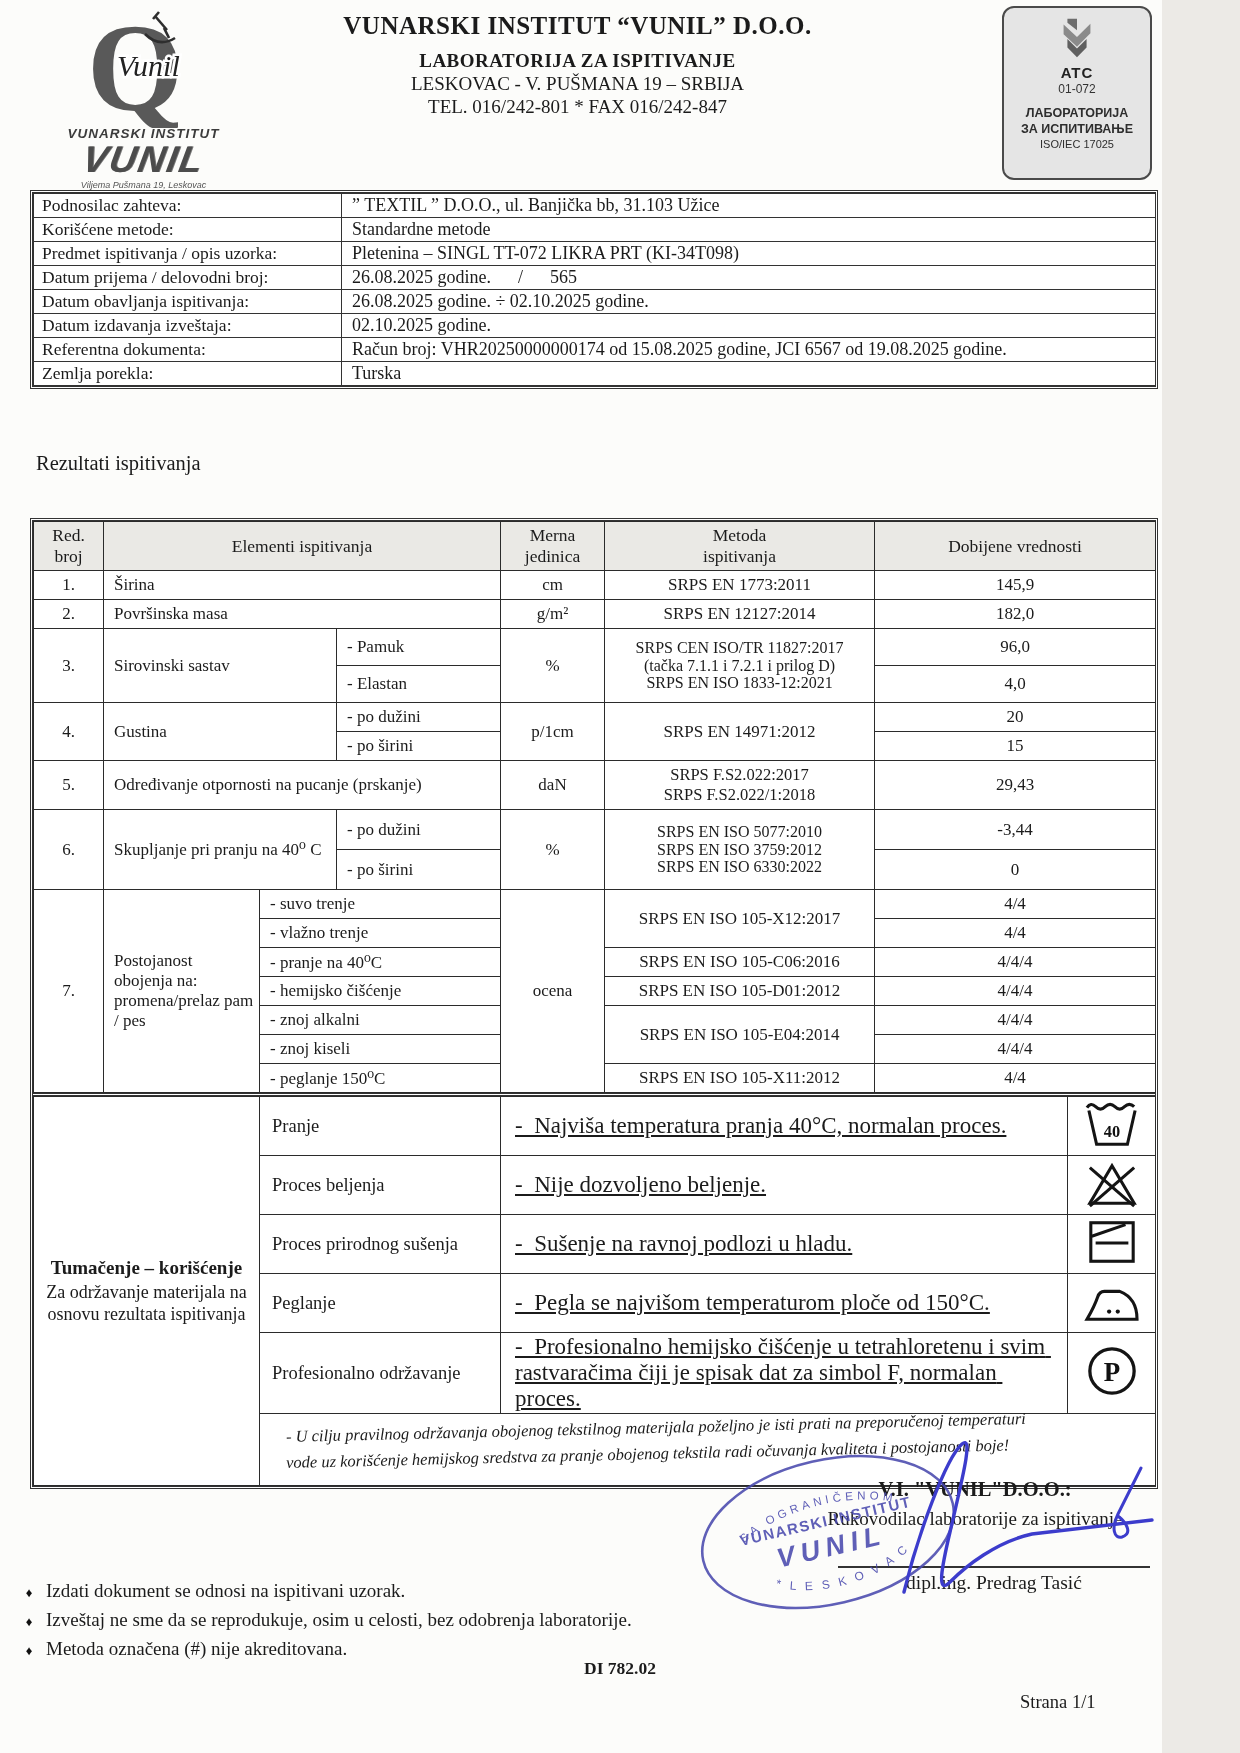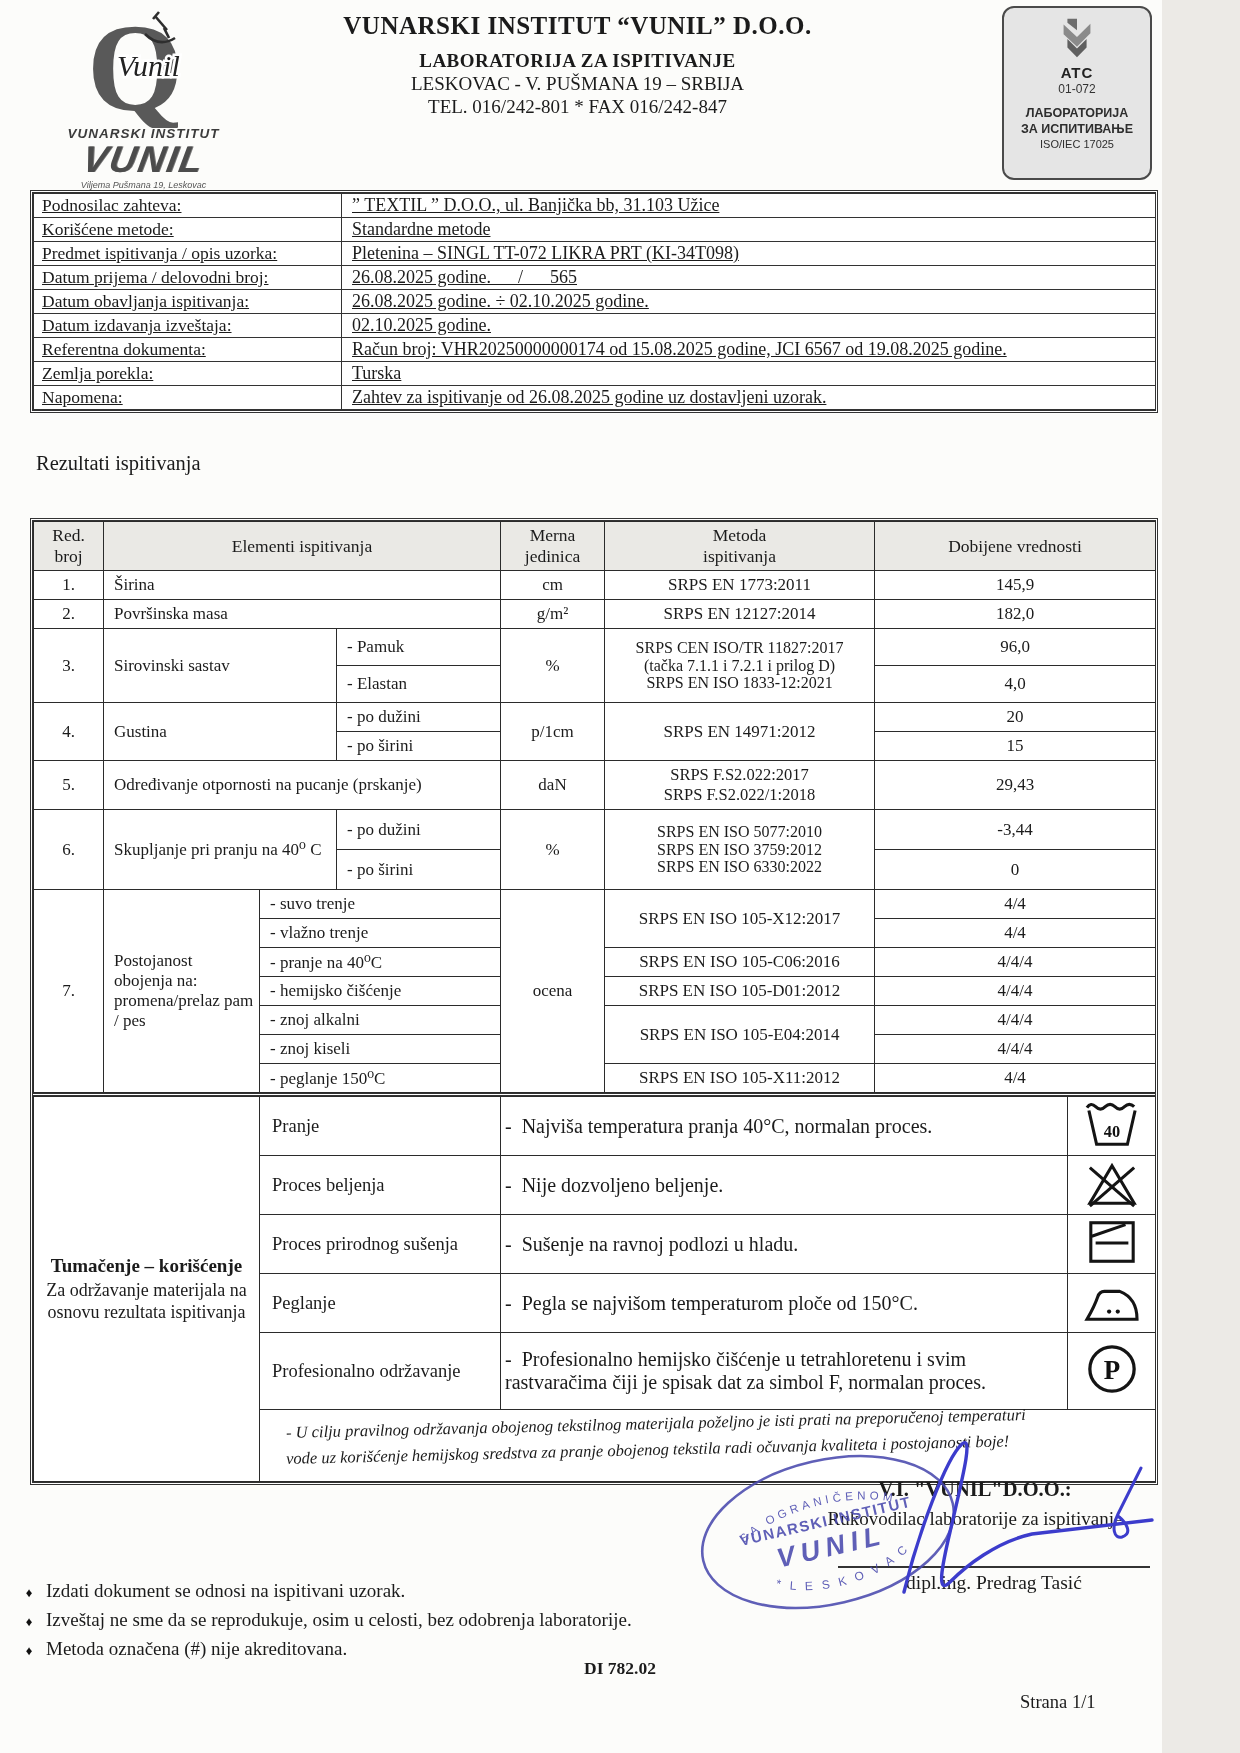--- a/index.html
+++ b/index.html
@@ -29,21 +29,21 @@
          border-radius:12px;background:#e5e5e5;text-align:center;font-family:"Liberation Sans",sans-serif;}
   .badge-acr{font-weight:bold;font-size:15px;letter-spacing:1px;margin-top:0px;color:#222;}
   .badge-num{font-size:12px;margin-top:1px;color:#333;}
   .badge-lab{font-weight:bold;font-size:12.5px;margin-top:10px;line-height:1.25;color:#2e2e2e;}
   .badge-iso{font-size:11px;margin-top:1px;color:#2e2e2e;}
 
   
   .info-wrap{position:absolute;left:30px;top:190px;width:1122px;border:3px double #333;background:#fff;}
   table{border-collapse:collapse;table-layout:fixed;}
   .it{width:100%;}
-  .it td{border:1.5px solid #333;font-size:17.5px;height:21px;padding:1px 6px 1px 8px;vertical-align:middle;text-decoration:underline;}
+  .it td{border:1.5px solid #333;font-size:17.5px;height:21px;padding:1px 6px 1px 8px;vertical-align:middle;}
   .it td.val{font-size:18px;white-space:pre-wrap;padding-left:10px;}
 
   .section-title{position:absolute;left:36px;top:452px;font-size:20.5px;}
 
   
   .res-wrap{position:absolute;left:30px;top:518px;width:1122px;border:3px double #333;background:#fff;}
   .rt{width:1122px;}
   .rt td{border:1.6px solid #2b2b2b;font-size:17px;padding:1px 4px;vertical-align:middle;height:26px;}
   .rt .c{text-align:center;}
   .rt .el{text-align:left;padding-left:10px;}
@@ -52,21 +52,21 @@
   .m3 div{line-height:1.1;font-size:16px;}
   .m2 div{line-height:1.2;font-size:16.5px;}
 
   .sep{border-top:3px double #333;height:0;}
   .ct{width:1122px;}
   .ct td{border:1.6px solid #2b2b2b;vertical-align:middle;}
   .ct .tum{text-align:center;padding:4px 8px;}
   .tum-b{font-weight:bold;font-size:19px;}
   .tum-r{font-size:18px;line-height:1.25;margin-top:2px;}
   .ct .cl{font-size:18.5px;padding-left:12px;height:56px;}
-  .ct .cd{font-size:20px;padding-left:4px;white-space:pre-wrap;}
+  .ct .cd{font-size:23px;padding-left:14px;white-space:pre-wrap;text-decoration:underline;}
   .ct .cs{text-align:center;}
   tr.h74 td{height:74px;}
   .note{padding:10px 8px 10px 26px;}
   .note div{font-style:italic;font-size:16.5px;white-space:nowrap;line-height:1.55;transform:rotate(-1.4deg);transform-origin:left center;}
 
   
   .sig-company{position:absolute;left:760px;top:1478px;width:430px;text-align:center;font-weight:bold;font-size:20.5px;}
   .sig-role{position:absolute;left:760px;top:1508px;width:430px;text-align:center;font-size:19px;}
   .sig-line{position:absolute;left:838px;top:1566px;width:312px;border-top:2px solid #333;}
   .sig-name{position:absolute;left:838px;top:1572px;width:312px;text-align:center;font-size:19.5px;}
@@ -159,24 +159,20 @@
             <td>Datum izdavanja izveštaja:</td>
             <td class="val">02.10.2025 godine.</td>
           </tr>
       <tr>
             <td>Referentna dokumenta:</td>
             <td class="val">Račun broj: VHR20250000000174 od 15.08.2025 godine, JCI 6567 od 19.08.2025 godine.</td>
           </tr>
       <tr>
             <td>Zemlja porekla:</td>
             <td class="val">Turska</td>
-          </tr>
-      <tr>
-            <td>Napomena:</td>
-            <td class="val">Zahtev za ispitivanje od 26.08.2025 godine uz dostavljeni uzorak.</td>
           </tr>
     </tbody>
       </table>
   </div>
 
   <div class="section-title">Rezultati ispitivanja</div>
 
   <div class="res-wrap">
     <table class="rt">
       <colgroup>

